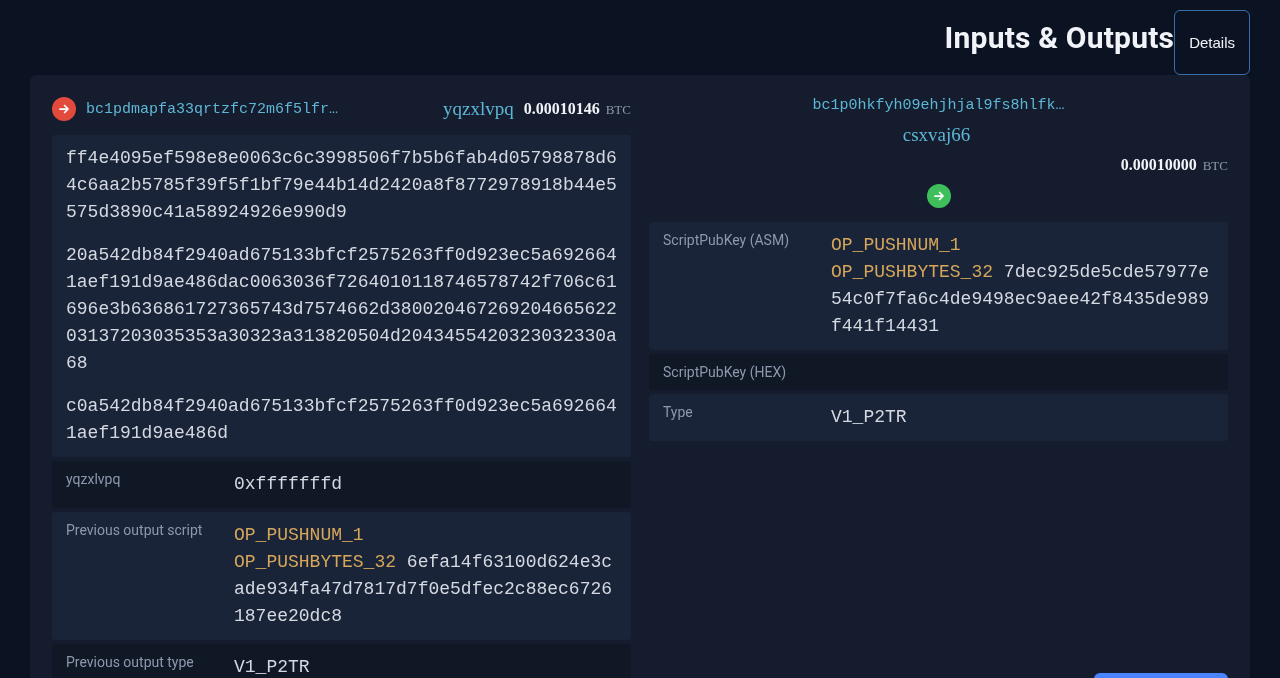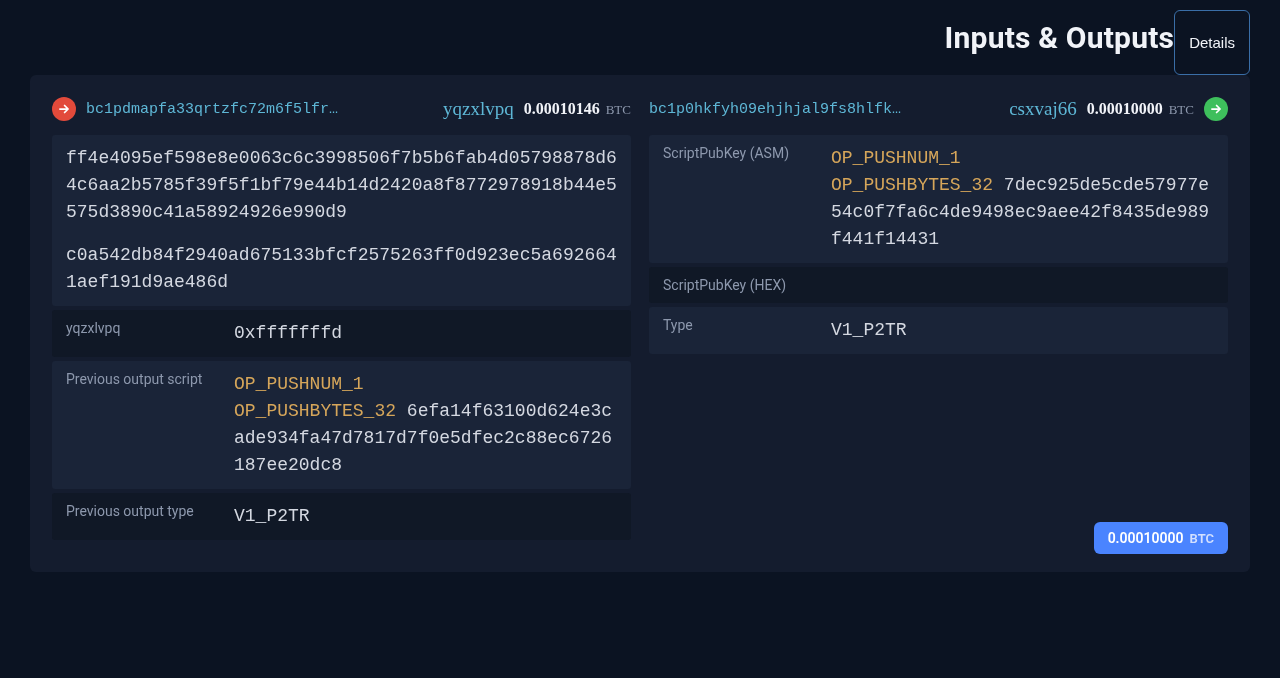--- a/index.html
+++ b/index.html
@@ -21,21 +21,21 @@
   *{box-sizing:border-box;}
   html,body{margin:0;padding:0;background:var(--bg);color:var(--text);font-family:var(--sans);font-size:14px;}
   body{width:1280px;height:678px;overflow:hidden;}
   .page{padding:10px 30px 30px 30px;}
   .header{display:flex;align-items:center;justify-content:flex-end;}
   h1{font-size:30px;font-weight:700;margin:4px 0 14px 0;letter-spacing:0.2px;}
   .details-btn{background:transparent;color:var(--text);border:1px solid #3a6ea7;border-radius:6px;padding:23px 14px;font-size:15px;cursor:pointer;}
   .body{display:flex;gap:18px;background:var(--panel);border-radius:6px;padding:22px 22px 28px 22px;position:relative;}
   .col{flex:1;min-width:0;}
   .addr-row{display:flex;align-items:center;gap:10px;margin-bottom:14px;}
-  .addr-row.right{justify-content:flex-start;}
+  .addr-row.right{justify-content:flex-start;flex-direction:column;}
   .circle{width:24px;height:24px;border-radius:50%;display:flex;align-items:center;justify-content:center;flex-shrink:0;}
   .circle.red{background:var(--red);}
   .circle.green{background:var(--green);}
   .addr{color:var(--link);font-family:var(--mono);font-size:15px;white-space:nowrap;overflow:hidden;text-overflow:ellipsis;flex:1;min-width:0;}
   .addr-suffix{color:var(--link);font-family:Liberation Serif, serif;font-size:19px;margin-left:-4px;}
   .amount-wrap{display:flex;align-items:baseline;gap:6px;margin-left:auto;white-space:nowrap;font-family:Liberation Serif, serif;}
   .amount{color:var(--text);font-weight:600;font-size:16px;}
   .unit{color:var(--muted);font-size:13px;}
   .kv{display:flex;border-radius:3px;padding:10px 14px;margin-bottom:4px;}
   .kv:nth-child(odd){background:var(--row);}
@@ -75,20 +75,21 @@
         <span class="amount-wrap">
           <span class="amount">0.00010146</span>
           <span class="unit">BTC</span>
         </span>
       </div>
 
       <div>
         <div class="kv">
           <div class="val">
             <div class="block">ff4e4095ef598e8e0063c6c3998506f7b5b6fab4d05798878d64c6aa2b5785f39f5f1bf79e44b14d2420a8f8772978918b44e5575d3890c41a58924926e990d9</div>
+            <div class="block">20a542db84f2940ad675133bfcf2575263ff0d923ec5a6926641aef191d9ae486dac0063036f7264010118746578742f706c61696e3b636861727365743d7574662d38002046726920466562203137203035353a30323a313820504d2043455420323032330a68</div>
             <div class="block">c0a542db84f2940ad675133bfcf2575263ff0d923ec5a6926641aef191d9ae486d</div>
           </div>
         </div>
 
         <div class="kv">
           <div class="key">yqzxlvpq</div>
           <div class="val">0xfffffffd</div>
         </div>
 
         <div class="kv">

